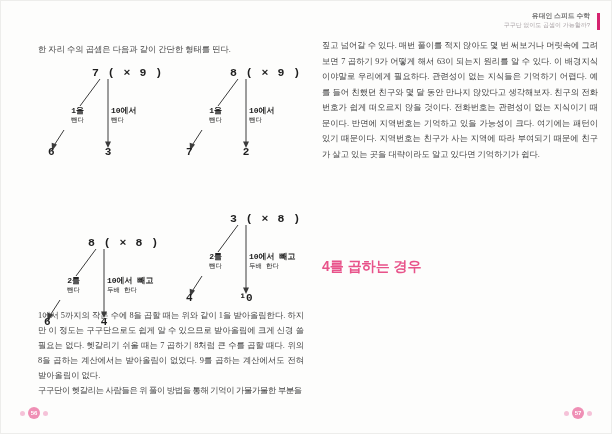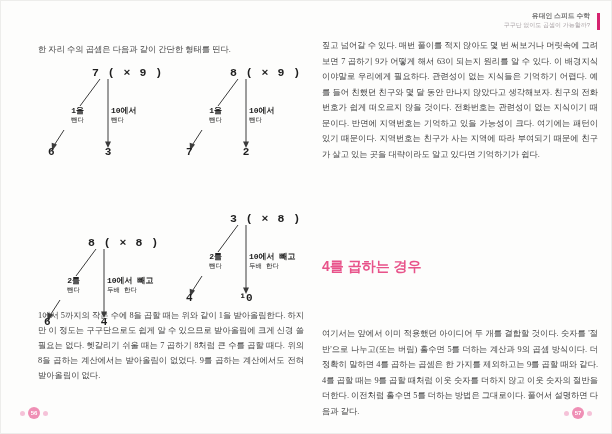--- a/index.html
+++ b/index.html
@@ -163,37 +163,37 @@
     </div>
     <div class="lab lab-r">
       <span class="n">10에서 빼고</span><br>
       <span>두배 한다</span>
     </div>
     <div class="res res-l">4</div>
     <div class="res res-r">¹0</div>
   </div>
 
   <p class="para" style="top:268px">1에서 5까지의 작은 수에 8을 곱할 때는 위와 같이 1을 받아올림한다. 하지만 이 정도는 구구단으로도 쉽게 알 수 있으므로 받아올림에 크게 신경 쓸 필요는 없다. 헷갈리기 쉬울 때는 7 곱하기 8처럼 큰 수를 곱할 때다. 위의 8을 곱하는 계산에서는 받아올림이 없었다. 9를 곱하는 계산에서도 전혀 받아올림이 없다.</p>
+  <p class="para tight" style="top:343px">구구단이 헷갈리는 사람들은 위 풀이 방법을 통해 기억이 가물가물한 부분을</p>
 </div>
 
 <div class="page page-right">
 
   <div class="hdr">
     <div class="hdr-text">
       <div class="hdr-title">유대인 스피드 수학</div>
       <div class="hdr-chapter">구구단 없이도 곱셈이 가능할까?</div>
     </div>
     <div class="hdr-bar"></div>
   </div>
 
   <p class="para" style="top:26px">짚고 넘어갈 수 있다. 매번 풀이를 적지 않아도 몇 번 써보거나 머릿속에 그려보면 7 곱하기 9가 어떻게 해서 63이 되는지 원리를 알 수 있다. 이 배경지식이야말로 우리에게 필요하다. 관련성이 없는 지식들은 기억하기 어렵다. 예를 들어 친했던 친구와 몇 달 동안 만나지 않았다고 생각해보자. 친구의 전화번호가 쉽게 떠오르지 않을 것이다. 전화번호는 관련성이 없는 지식이기 때문이다. 반면에 지역번호는 기억하고 있을 가능성이 크다. 여기에는 패턴이 있기 때문이다. 지역번호는 친구가 사는 지역에 따라 부여되기 때문에 친구가 살고 있는 곳을 대략이라도 알고 있다면 기억하기가 쉽다.</p>
 
   <h2 class="sec-heading" style="top:246px">4를 곱하는 경우</h2>
 
-  <p class="para" style="top:314px">여기서는 앞에서 이미 적용했던 아이디어 두 개를 결합할 것이다. 숫자를 '절반'으로 나누고(또는 버림) 홀수면 5를 더하는 계산과 9의 곱셈 방식이다. 더 정확히 말하면 4를 곱하는 곱셈은 한 가지를 제외하고는 9를 곱할 때와 같다. 4를 곱할 때는 9를 곱할 때처럼 이웃 숫자를 더하지 않고 이웃 숫자의 절반을 더한다. 이전처럼 홀수면 5를 더하는 방법은 그대로이다. 풀어서 설명하면 다음과 같다.</p>
 </div>
 
 <div class="badge-group bg-left">
   <span class="deco-dot"></span>
   <span class="badge">56</span>
   <span class="deco-dot"></span>
 </div>
 <div class="badge-group bg-right">
   <span class="deco-dot"></span>
   <span class="badge">57</span>

